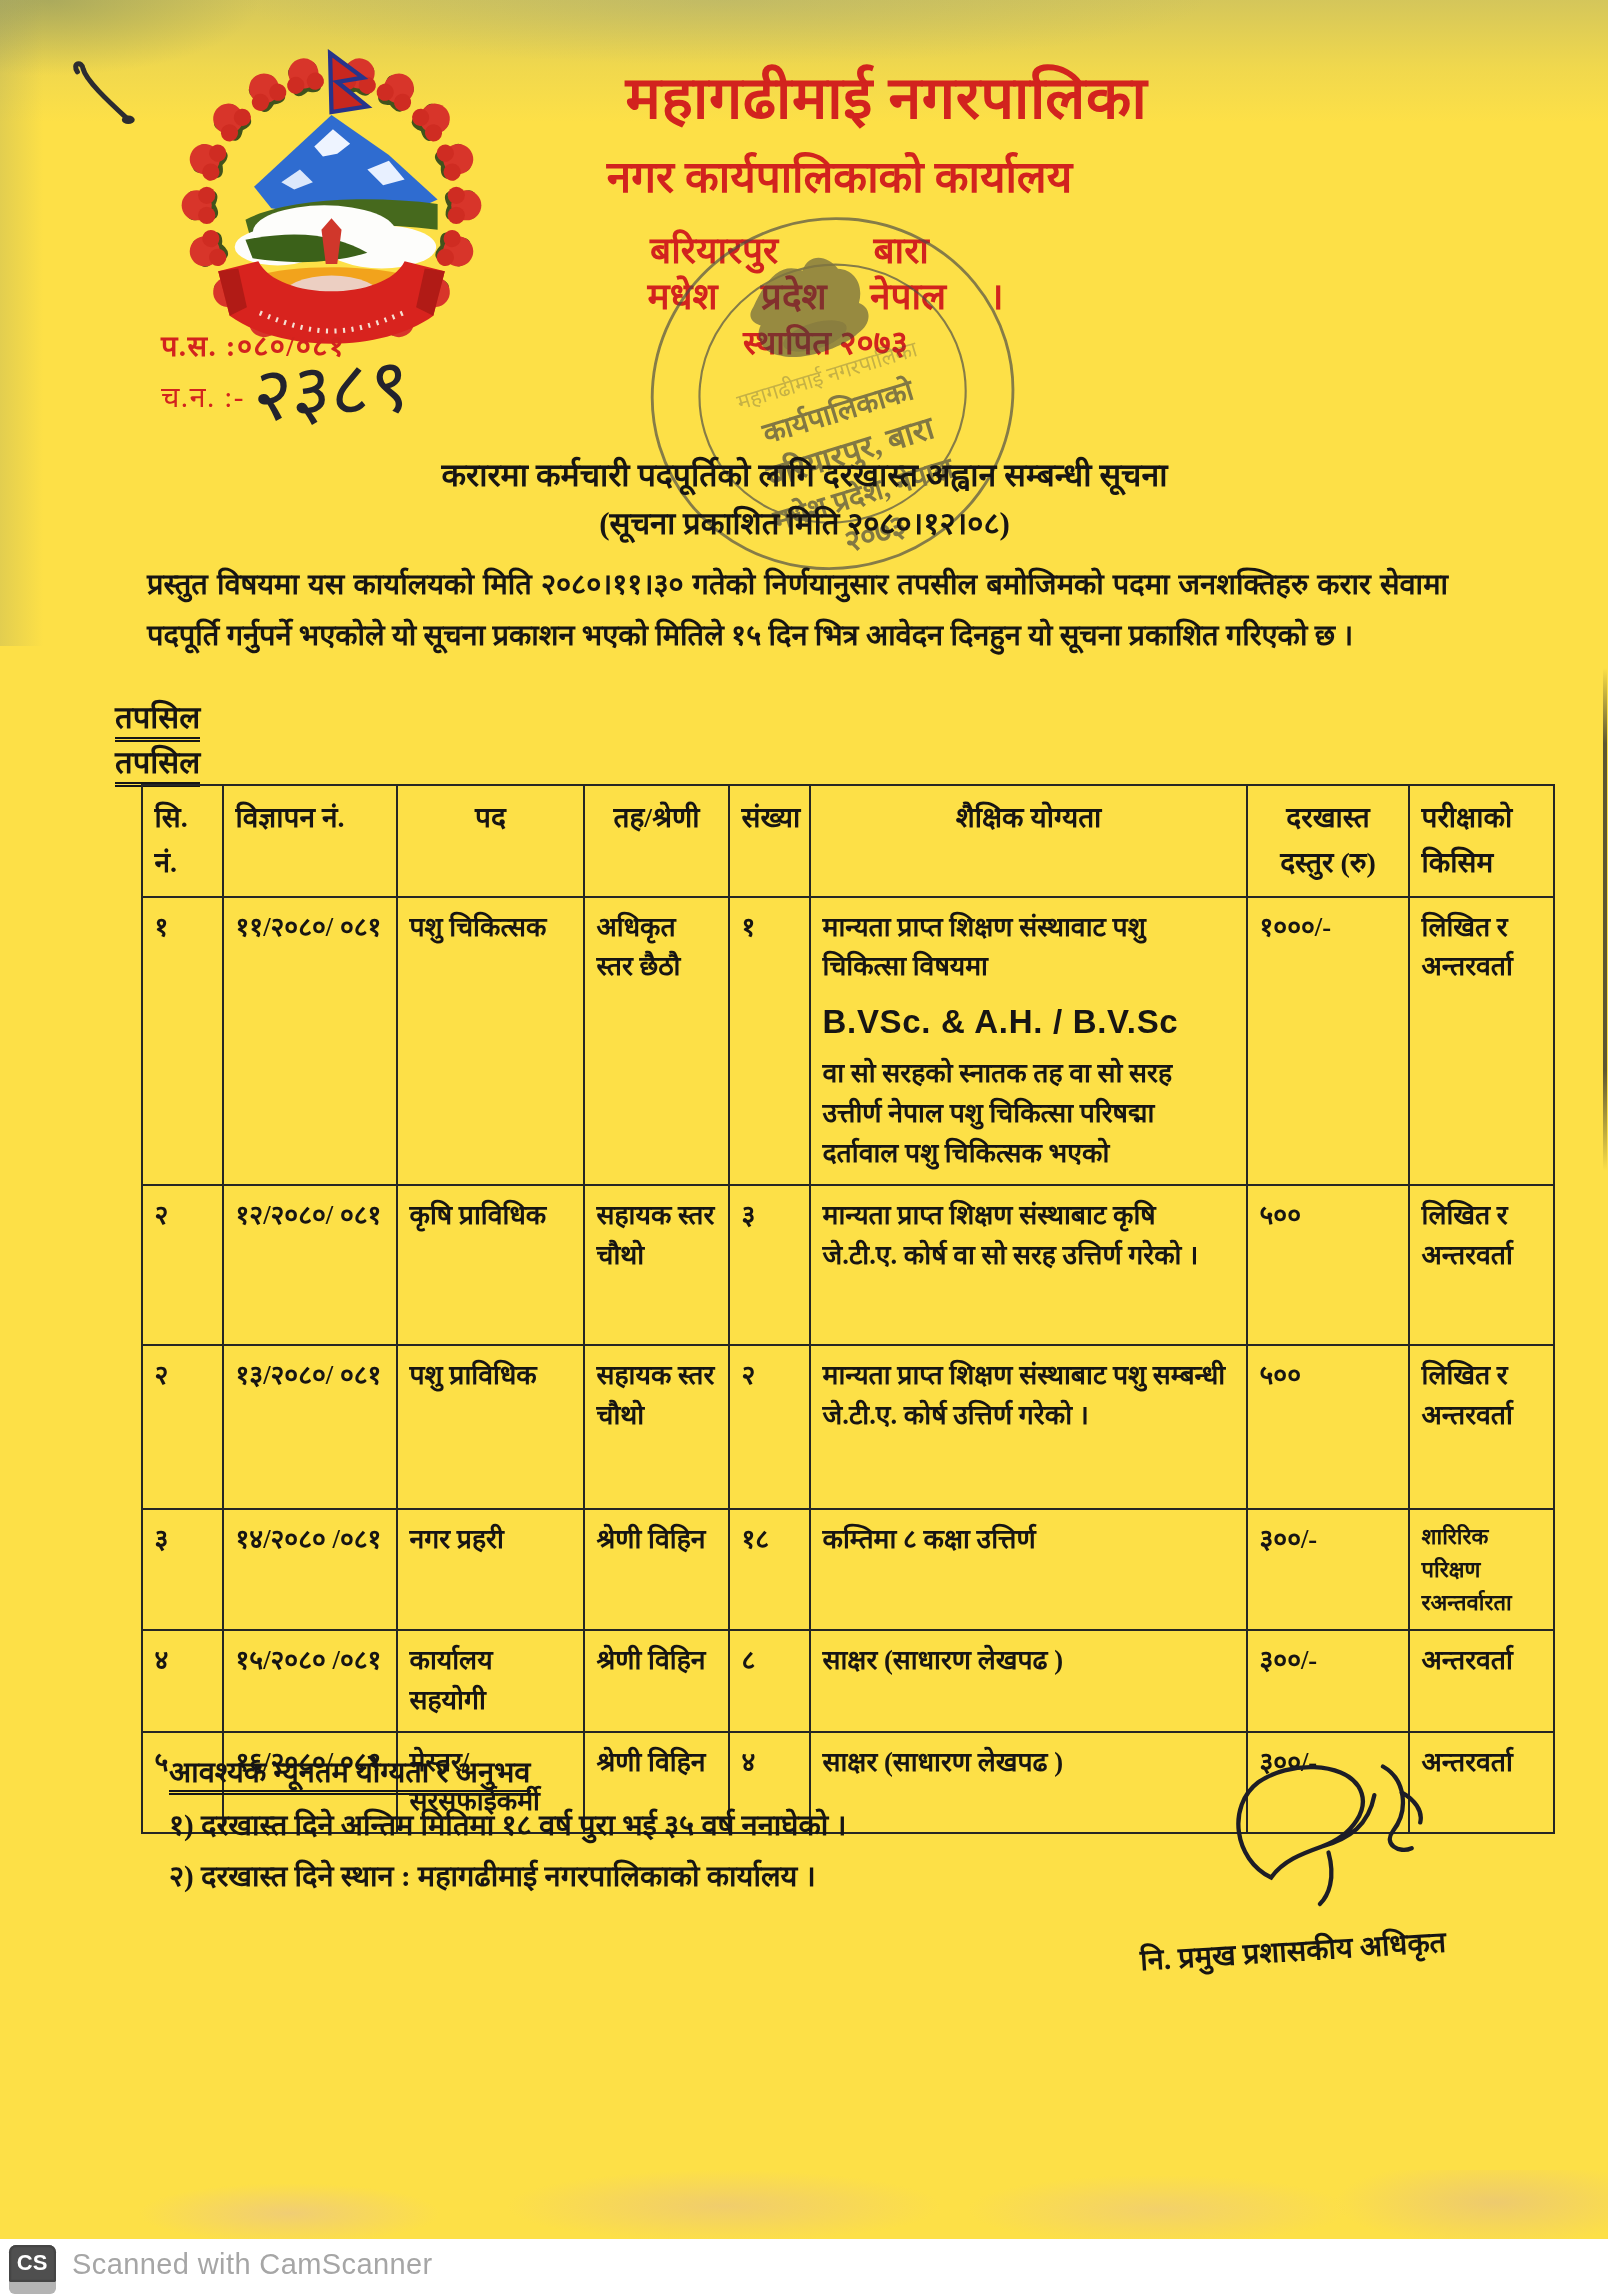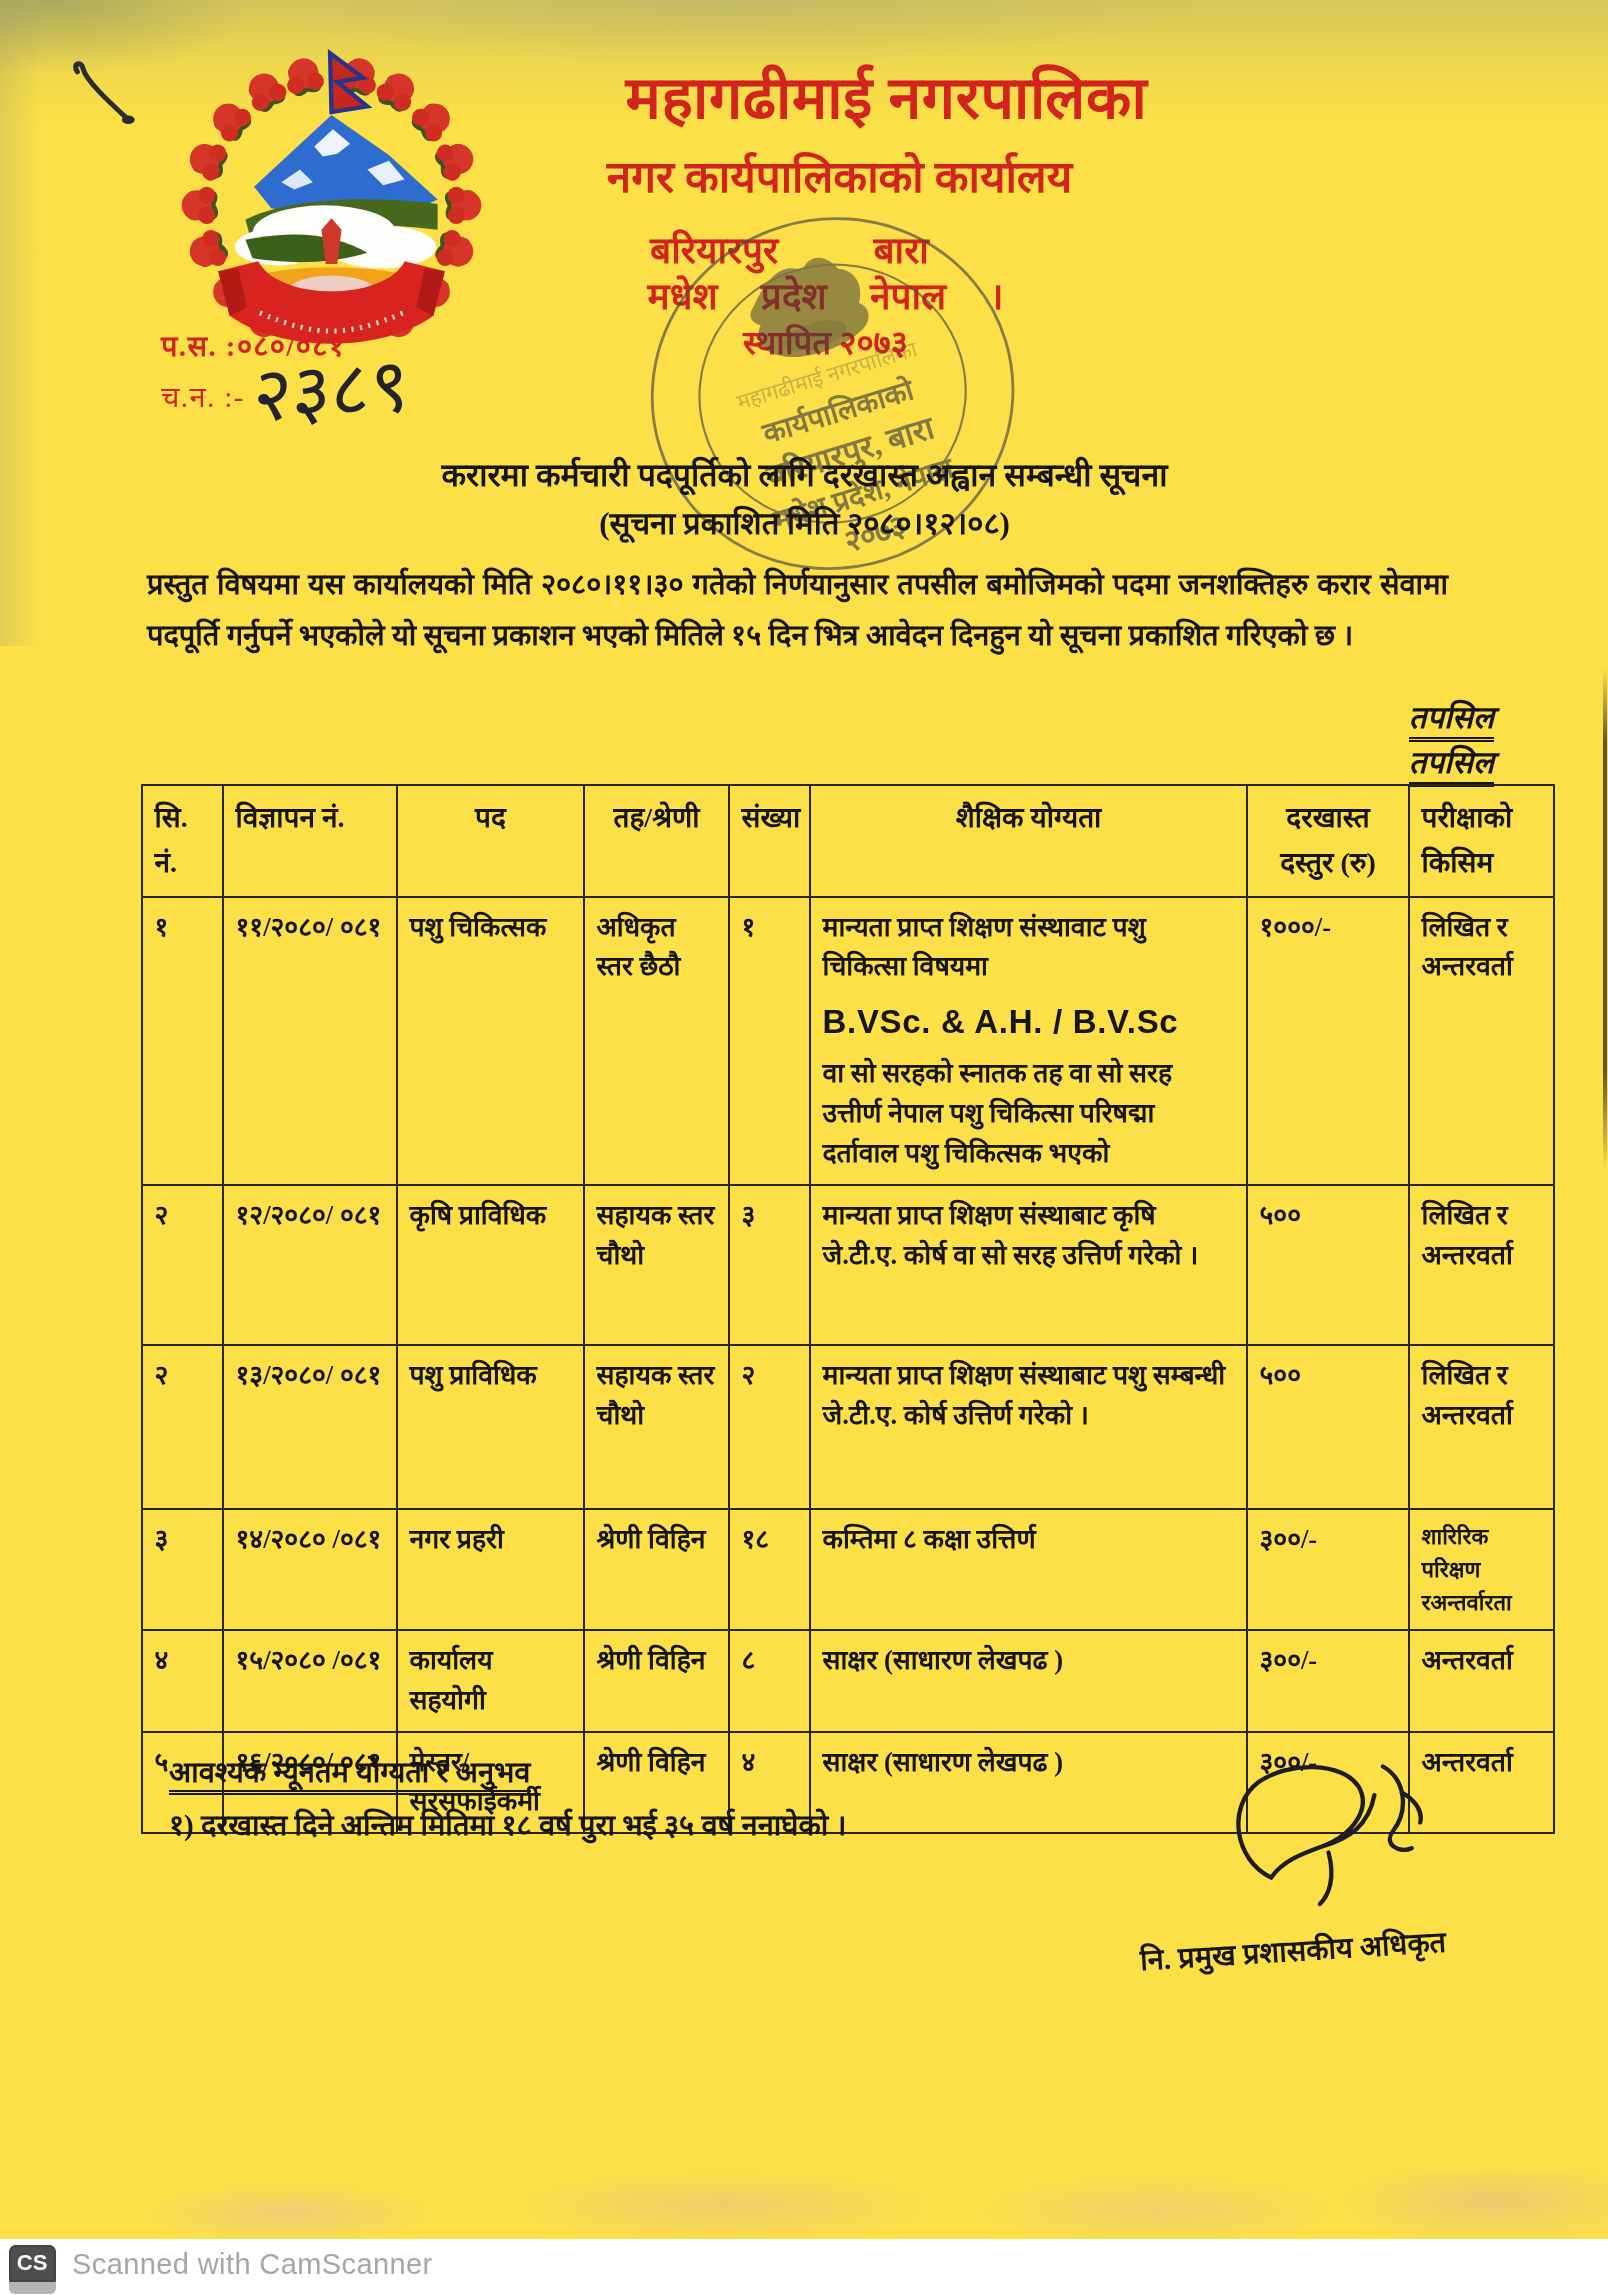--- a/index.html
+++ b/index.html
@@ -57,21 +57,21 @@
     color:#23232d; transform:rotate(-4deg) skewX(-5deg); font-family:"DejaVu Serif", serif;
   }
 
   
   .notice-title   {position:absolute; left:115px; top:452px; width:1379px; text-align:center; font-size:32px; font-weight:700;}
   .notice-subtitle{position:absolute; left:115px; top:501px; width:1379px; text-align:center; font-size:31px; font-weight:700;}
   .body-para{
     position:absolute; left:147px; top:559px; width:1301px;
     font-size:29px; font-weight:600; line-height:51px; text-align:justify;
   }
-  .tapsil{position:absolute; left:115px; width:1379px; text-align:right; font-size:31px; font-weight:700;font-style:italic;}
+  .tapsil{position:absolute; left:115px; width:1379px; text-align:left; font-size:31px; font-weight:700;}
   .tapsil-1{top:695px;} .tapsil-2{top:740px;}
   .u2{border-bottom:5px double #161616; padding-bottom:2.2px;}
 
   
   .vtable{
     position:absolute; left:141px; top:784px; width:1413px;
     border-collapse:collapse; table-layout:fixed;
     font-size:26.6px; font-weight:600;
   }
   .vtable col.c1{width:81px;} .vtable col.c2{width:174px;} .vtable col.c3{width:187px;}
@@ -303,20 +303,21 @@
         <td class="td-cnt">४</td>
         <td>साक्षर  (साधारण लेखपढ )</td>
         <td>३००/-</td>
         <td>अन्तरवर्ता</td>
       </tr>
     </tbody>
   </table>
 
   <div class="req-heading"><span class="u2">आवश्यक न्यूनतम योग्यता र अनुभव</span></div>
   <div class="req-item1">१) दरखास्त दिने अन्तिम मितिमा १८ वर्ष पुरा भई ३५ वर्ष ननाघेको ।</div>
+  <div class="req-item2">२) दरखास्त दिने स्थान : महागढीमाई नगरपालिकाको कार्यालय ।</div>
 
   <svg class="signature" width="258" height="172" viewBox="0 0 360 240">
     <path d="M70 185 C18 160 8 85 52 52 C95 22 170 24 192 58 C210 88 184 126 140 142 C112 152 86 162 70 185 Z
              M140 142 C180 130 206 112 214 70" stroke="#1d1d26" stroke-width="6" fill="none" stroke-linecap="round"></path>
     <path d="M226 30 C258 48 262 92 240 120 C226 138 248 152 266 144 M252 66 C270 76 282 92 278 108" stroke="#1d1d26" stroke-width="6" fill="none" stroke-linecap="round"></path>
     <path d="M150 150 C160 186 150 210 138 222" stroke="#1d1d26" stroke-width="6" fill="none" stroke-linecap="round"></path>
   </svg>
   <div class="signatory">नि. प्रमुख प्रशासकीय अधिकृत</div>
 
   <div class="cam-bar">

